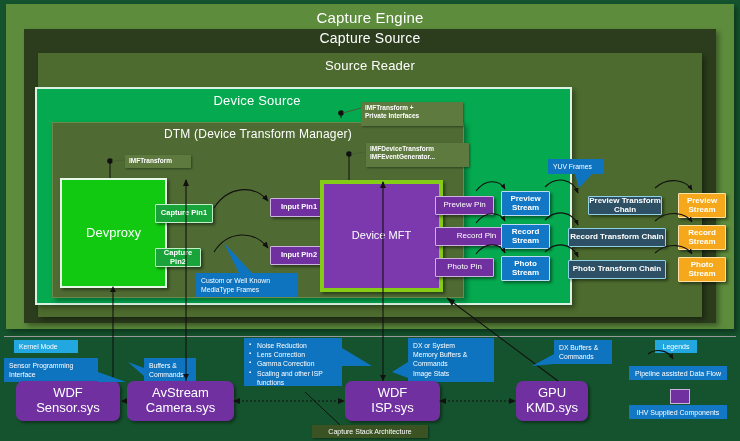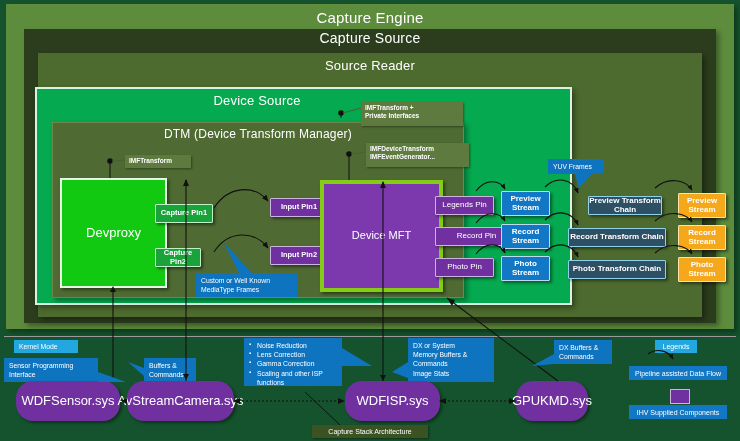--- a/index.html
+++ b/index.html
@@ -49,22 +49,22 @@
 
   
   .callout{position:absolute;box-sizing:border-box;background:#0f74c0;color:#ffffff;
            font-size:6.8px;line-height:1.35;padding:3px 5px;}
   .callout.cyan{background:#23a7e0;}
   .callout ul{margin:0;padding:0;list-style:none;}
   .callout li{position:relative;padding-left:8px;}
   .callout li:before{content:"\25AA";position:absolute;left:0;top:-1px;font-size:6px;}
 
   
-  .pill{position:absolute;box-sizing:border-box;background:#7030a0;border-radius:17px;
-        color:#ffffff;display:flex;flex-direction:row;align-items:center;justify-content:center;
+  .pill{position:absolute;box-sizing:border-box;background:#7030a0;border-radius:7px;
+        color:#ffffff;display:flex;flex-direction:column;align-items:center;justify-content:center;
         font-size:13px;line-height:1.12;box-shadow:2px 2px 3px rgba(0,0,0,.4);}
 
   
   .legend-box{position:absolute;box-sizing:border-box;background:#1277c4;color:#fff;
               font-size:7px;display:flex;align-items:center;justify-content:center;}
   .legend-sw{position:absolute;background:#7030a0;border:1px solid #cdb3e0;}
 
   
   #caption{position:absolute;background:#3b5323;color:#ffffff;font-size:7px;
            display:flex;align-items:center;justify-content:center;box-shadow:1px 1px 2px rgba(0,0,0,.4);}
@@ -111,21 +111,21 @@
   </div>
   <div class="box pin-purple abs" style="left:270px;top:246px;width:58px;height:19px;">
     <span>Input Pin2</span>
   </div>
 
   <div class="box mft abs" style="left:320px;top:180px;width:123px;height:112px;">
     <span>Device MFT</span>
   </div>
 
   <div class="box pin-mft abs" style="left:435px;top:196px;width:59px;height:19px;">
-    <span>Legends Pin</span>
+    <span>Preview Pin</span>
   </div>
   <div class="box pin-mft abs" style="left:435px;top:227px;width:83px;height:19px;">
     <span>Record Pin</span>
   </div>
   <div class="box pin-mft abs" style="left:435px;top:258px;width:59px;height:19px;">
     <span>Photo Pin</span>
   </div>
 
   <div class="box stream-blue abs" style="left:501px;top:191px;width:49px;height:25px;">
     <span>Preview</span>

